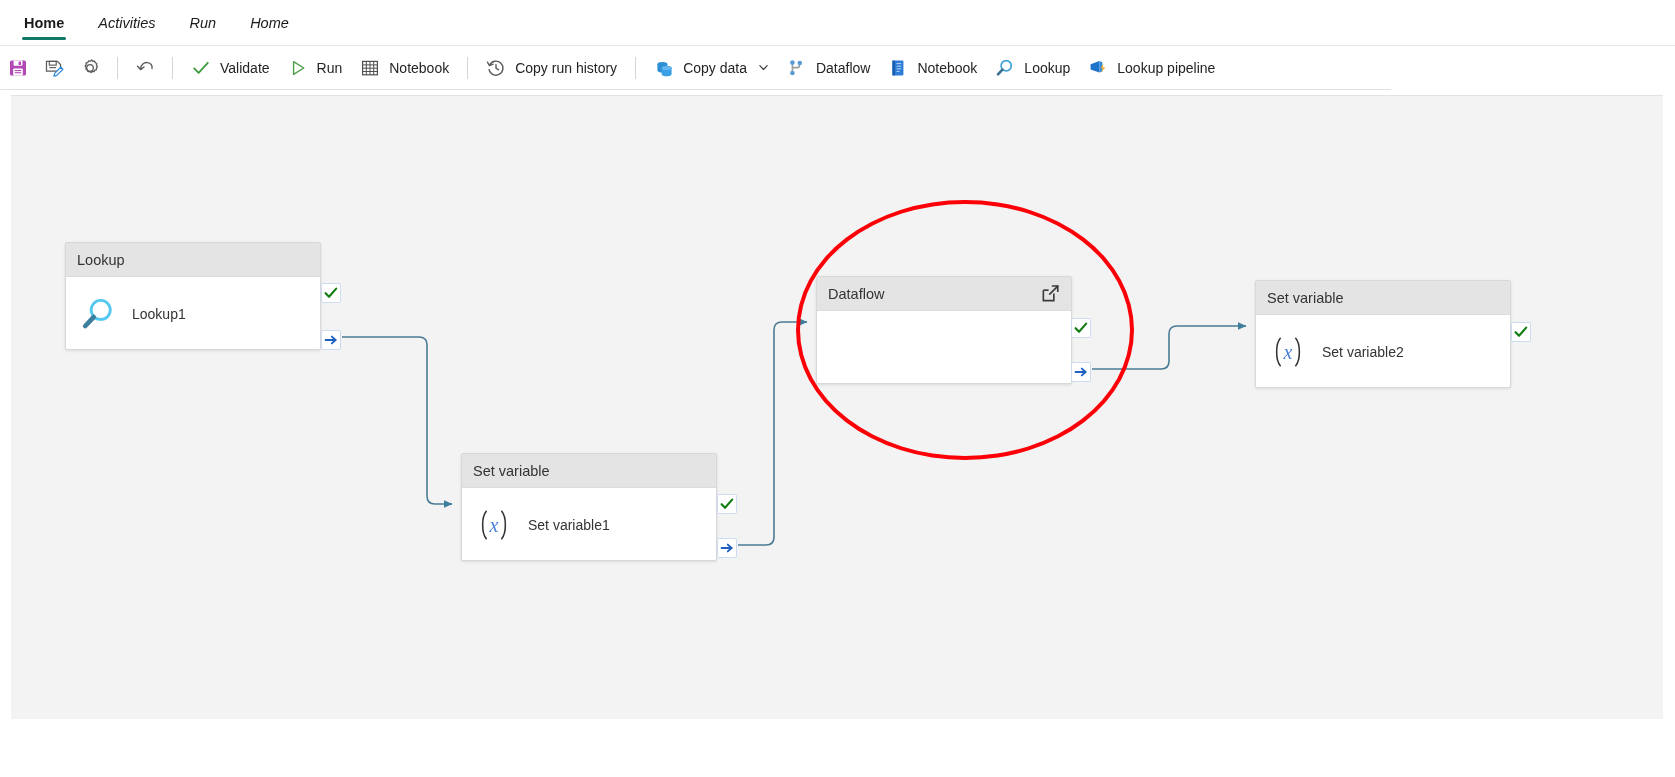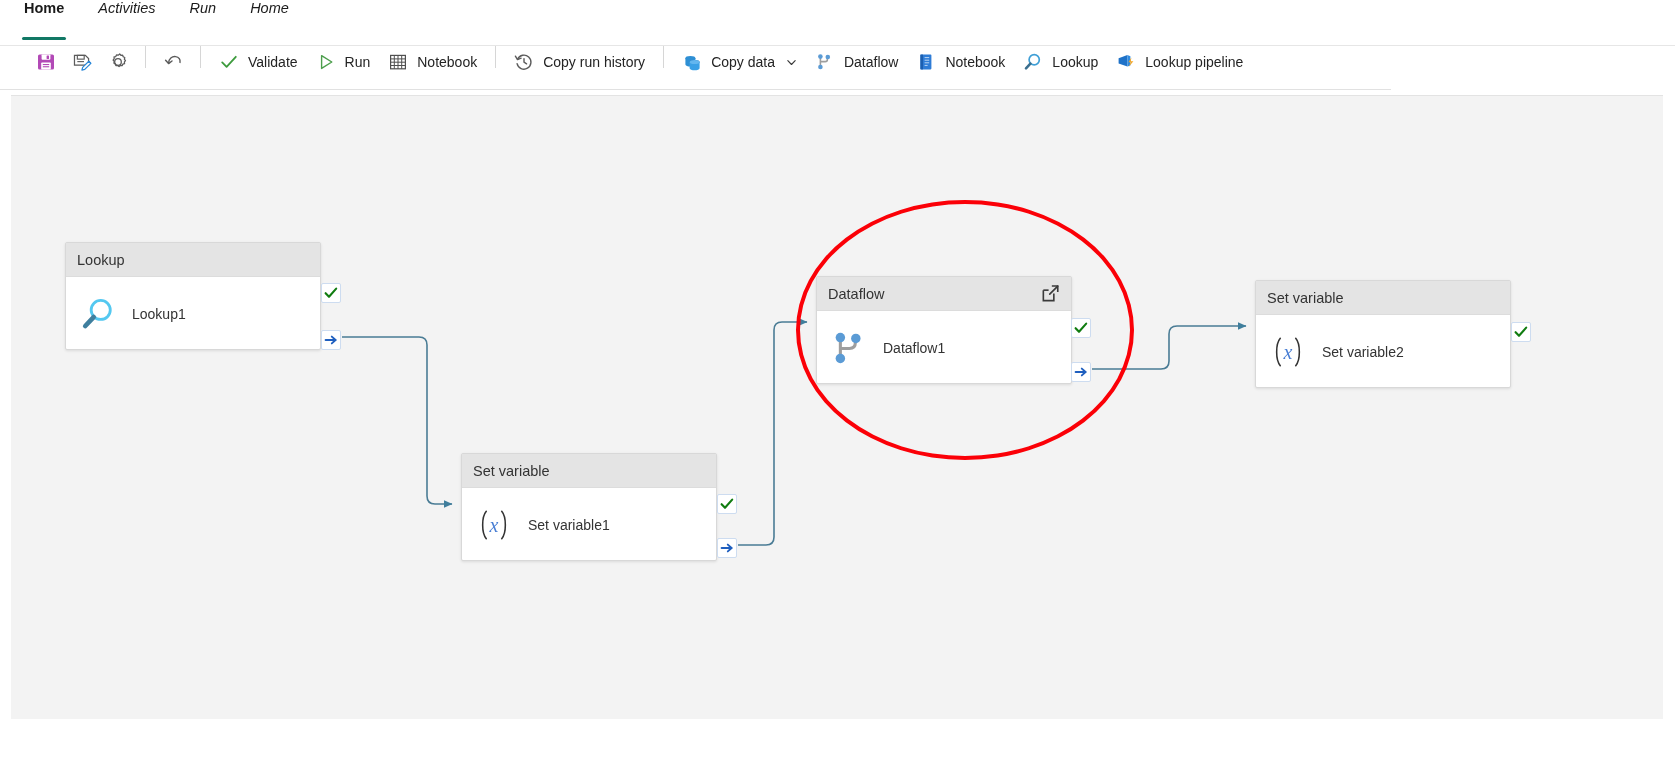--- a/index.html
+++ b/index.html
@@ -18,37 +18,37 @@
     position: absolute; left: 0; top: 0; width: 1675px; height: 46px;
     background: #ffffff;
     display: flex; align-items: center;
     padding-left: 14px;
     border-bottom: 1px solid #e6e6e6;
   }
   .ribbon-tab {
     position: relative;
     font-size: 14.5px; color: #1b1b1b;
     padding: 0 10px; height: 46px;
-    display: flex; 
+    display: flex; align-items: center;
     cursor: default;
     white-space: nowrap;
   }
   .ribbon-tab + .ribbon-tab { margin-left: 14px; font-style: italic; }
   .ribbon-tab.active { font-weight: bold; }
   .ribbon-tab.active::after {
     content: ""; position: absolute; left: 8px; right: 8px; bottom: 6px;
     height: 2.5px; background: #117865; border-radius: 2px;
   }
 
   
   .toolbar {
     position: absolute; left: 0; top: 46px; width: 1391px; height: 44px;
     background: #ffffff;
-    display: flex; 
-    padding-left: 28px;
+    display: flex; align-items: center;
+    padding-left: 0;
     border-bottom: 1px solid #e1e1e1;
   }
   .tb-item {
     display: flex; align-items: center; gap: 9px;
     height: 32px; padding: 0 9px;
     font-size: 14px; color: #242424; white-space: nowrap;
     border-radius: 3px; cursor: default;
   }
   .tb-item.icon-only { padding: 0 8px; }
   .tb-sep { width: 1px; height: 22px; background: #d6d6d6; margin: 0 9px; flex: none; }
@@ -339,32 +339,20 @@
             <div class="node-title">Dataflow</div>
             <div style="display: flex; align-items: center; cursor: pointer;">
               <svg style="width:21px;height:21px;display:block" viewBox="0 0 22 22" xmlns="http://www.w3.org/2000/svg">
                 <path d="M3.5,7.5 V18.5 H14.5 V11" fill="none" stroke="#3a3a3a" stroke-width="1.7"></path>
                 <path d="M3.5,7.5 H9" fill="none" stroke="#3a3a3a" stroke-width="1.7"></path>
                 <path d="M10.2,11.6 L18.6,3.2" stroke="#3a3a3a" stroke-width="1.7" stroke-linecap="round"></path>
                 <path d="M12.4,3.2 H18.6 V9.4" fill="none" stroke="#3a3a3a" stroke-width="1.7" stroke-linejoin="round"></path>
               </svg>
             </div>
           </div>
-          <div class="node-body" style="height: 74px;">
-            <span style="display: flex; align-items: center; flex: 0 0 auto;">
-              <svg class="node-icon" viewBox="0 0 44 44" xmlns="http://www.w3.org/2000/svg">
-                <path d="M12.5,10.5 V33.5" fill="none" stroke="#9e9e9e" stroke-width="3.4"></path>
-                <path d="M12.5,22.5 H22.5 Q29,22.5 29,16 V11" fill="none" stroke="#9e9e9e" stroke-width="3.4"></path>
-                <circle cx="12.5" cy="10.5" r="5.2" fill="#5b9bd5"></circle>
-                <circle cx="12.5" cy="33.5" r="5.2" fill="#5b9bd5"></circle>
-                <circle cx="29.5" cy="11.5" r="5.2" fill="#5b9bd5"></circle>
-              </svg>
-            </span>
-            <div class="node-label">Dataflow1</div>
-          </div>
         </div>
         <div class="port" style="left: 1060px; top: 222px;">
           <svg viewBox="0 0 14 14" xmlns="http://www.w3.org/2000/svg">
             <path d="M1.6,7.2 L5.0,10.8 L12.2,2.6" fill="none" stroke="#107c10" stroke-width="2.1" stroke-linecap="round" stroke-linejoin="round"></path>
           </svg>
         </div>
         <div class="port" style="left: 1060px; top: 266px;">
           <svg viewBox="0 0 14 14" xmlns="http://www.w3.org/2000/svg">
             <path d="M1.6,7 H11.4" stroke="#1f5fbf" stroke-width="1.9" stroke-linecap="round"></path>
             <path d="M7.8,3.6 L11.6,7 L7.8,10.4" fill="none" stroke="#1f5fbf" stroke-width="1.9" stroke-linecap="round" stroke-linejoin="round"></path>

